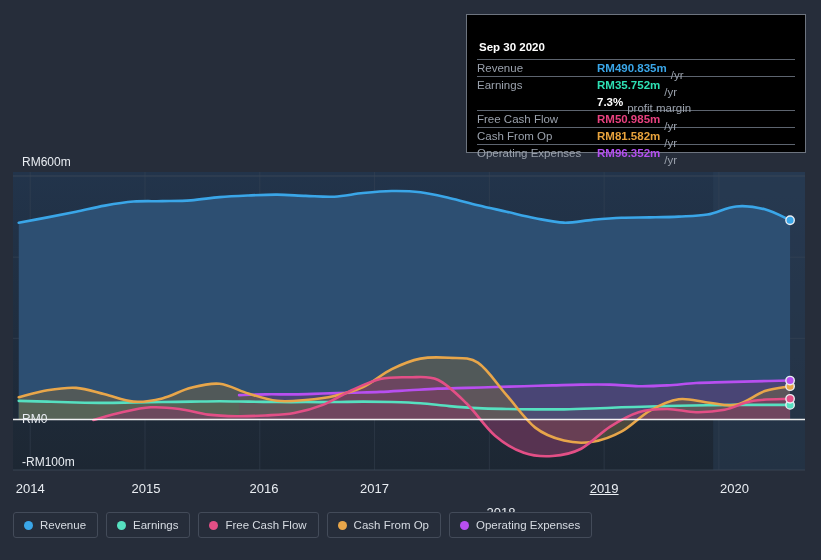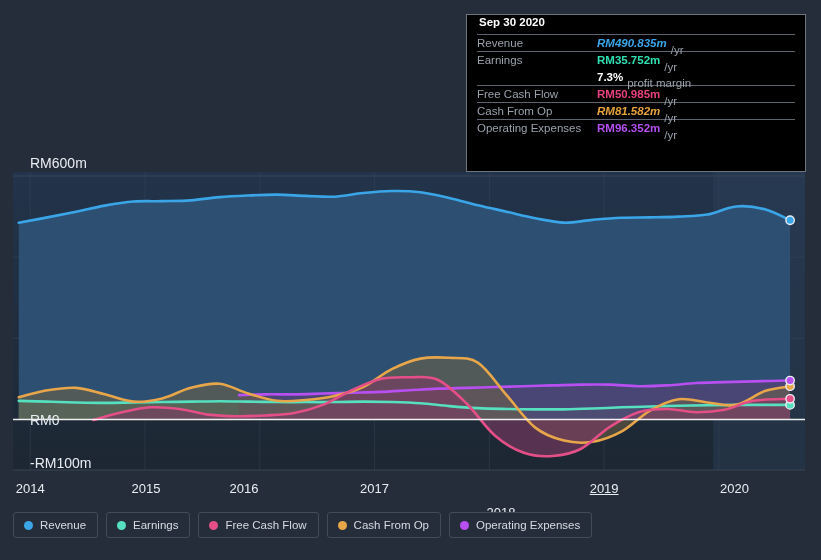--- a/index.html
+++ b/index.html
@@ -9,32 +9,32 @@
     font-family:"Liberation Sans", sans-serif;
     overflow:hidden;
   }
   #root{ position:relative; width:821px; height:560px; }
 
   
   #chart-svg{ position:absolute; left:0; top:0; }
 
   
   .y-label{
-    position:absolute; color:#e9edf2; font-size:14px; white-space:nowrap;margin-left:8px;
+    position:absolute; color:#e9edf2; font-size:12px; white-space:nowrap;
   }
   .x-label{
     position:absolute; color:#e9edf2; font-size:13px; text-align:center;
     width:60px; top:481px;
   }
 
   
   #tooltip{
-    position:absolute; left:466px; top:14px; width:340px; height:158px;
+    position:absolute; left:466px; top:14px; width:340px; height:139px;
     background:#000; border:1px solid #6d747f;
-    padding:0 10px 0 10px;
+    padding:25px 10px 0 10px;
   }
   #tooltip .tt-date{
     color:#fff; font-size:11.5px; font-weight:bold; padding:1px 0 6px 2px;
   }
   .tt-row{
     display:flex; align-items:center;
     border-top:1px solid #5d646f;
     height:17px; font-size:11.5px;
   }
   .tt-row.noline{ border-top:none; }
@@ -104,53 +104,53 @@
       </g>
   </svg>
 
   <div class="y-label" style="left:22px; top:155px;">RM600m</div>
   <div class="y-label" style="left:22px; top:412px;">RM0</div>
   <div class="y-label" style="left:22px; top:455px;">-RM100m</div>
 
   <div id="x-labels">
       <div class="x-label" style="left: 0.217391px;">2014</div>
       <div class="x-label" style="left: 116px;">2015</div>
-      <div class="x-label" style="left: 214px;">2016</div>
+      <div class="x-label" style="left: 234px;">2016</div>
       <div class="x-label" style="left: 344.565px;">2017</div>
       <div class="x-label" style="left: 471px; margin-top: 24px;">2018</div>
       <div class="x-label" style="left: 574.13px; text-decoration: underline;">2019</div>
       <div class="x-label" style="left: 688.913px; text-align: right;">2020</div>
     </div>
 
   <div id="tooltip">
     <div class="tt-date">Sep 30 2020</div>
     <div id="tooltip-rows">
         <div class="tt-row">
           <span class="tt-key">Revenue</span>
-          <span class="tt-val" style="color: rgb(58, 166, 232); font-style: italic;">RM490.835m</span>
+          <span class="tt-val" style="color: rgb(58, 166, 232);">RM490.835m</span>
           <span class="tt-unit">/yr</span>
         </div>
         <div class="tt-row">
           <span class="tt-key">Earnings</span>
           <span class="tt-val" style="color: rgb(46, 224, 180);">RM35.752m</span>
           <span class="tt-unit">/yr</span>
         </div>
         <div class="tt-row noline">
           <span class="tt-key"></span>
           <span class="tt-margin-val">7.3%</span>
           <span class="tt-unit">profit margin</span>
         </div>
         <div class="tt-row">
           <span class="tt-key">Free Cash Flow</span>
           <span class="tt-val" style="color: rgb(232, 65, 127);">RM50.985m</span>
           <span class="tt-unit">/yr</span>
         </div>
         <div class="tt-row">
           <span class="tt-key">Cash From Op</span>
-          <span class="tt-val" style="color: rgb(232, 163, 61); font-style: italic;">RM81.582m</span>
+          <span class="tt-val" style="color: rgb(232, 163, 61);">RM81.582m</span>
           <span class="tt-unit">/yr</span>
         </div>
         <div class="tt-row">
           <span class="tt-key">Operating Expenses</span>
           <span class="tt-val" style="color: rgb(180, 79, 240);">RM96.352m</span>
           <span class="tt-unit">/yr</span>
         </div>
       </div>
   </div>
 

